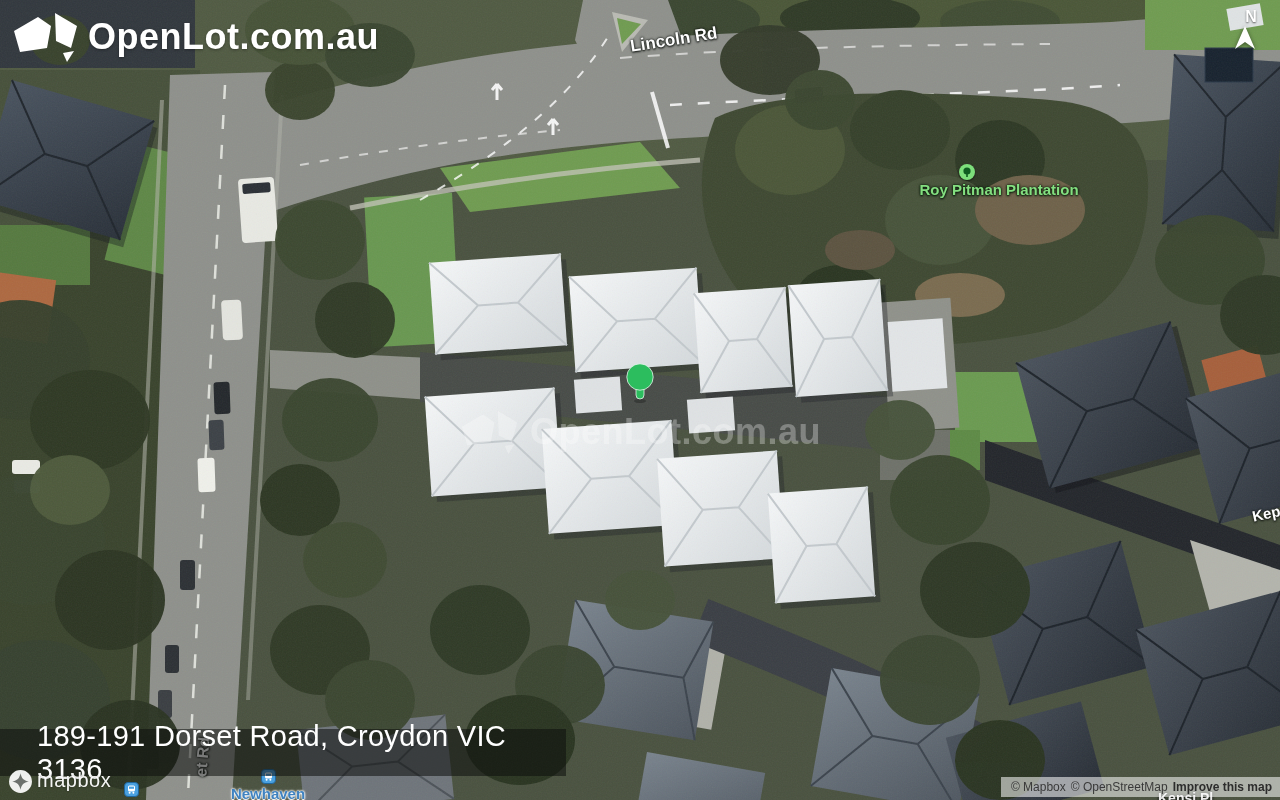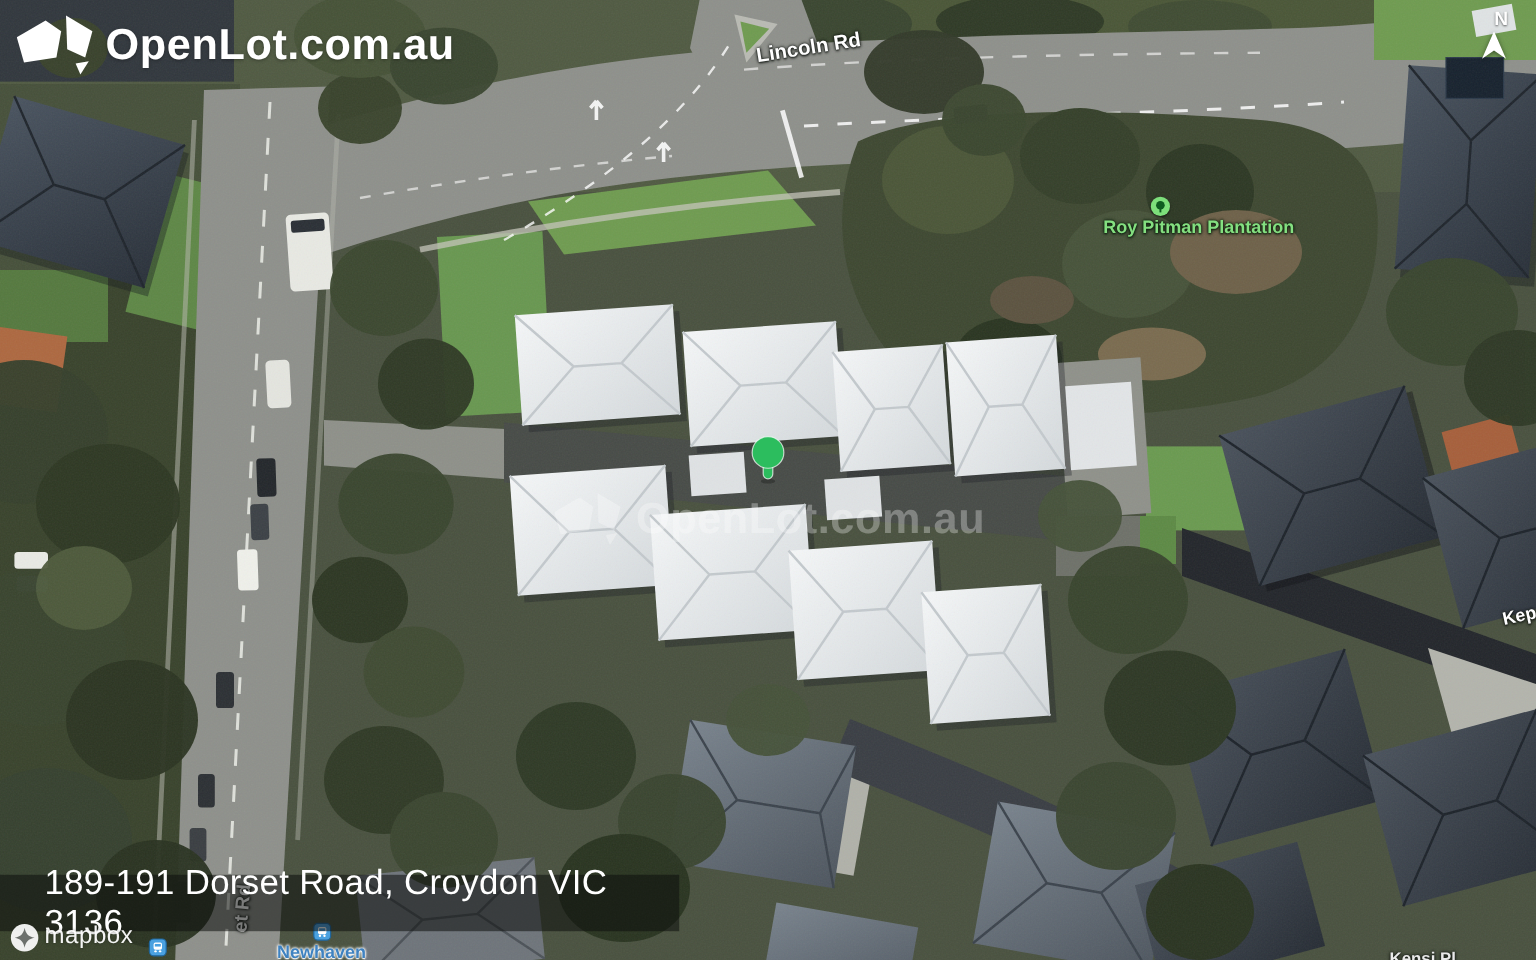--- a/index.html
+++ b/index.html
@@ -371,14 +371,19 @@
   </div>
 
   <div class="ov mblogo">
     <svg width="25" height="25" viewBox="0 0 24 24">
       <circle cx="12" cy="12" r="11" fill="rgba(255,255,255,.92)"></circle>
       <path d="M12,4 C13,9 15,11 20,12 C15,13 13,15 12,20 C11,15 9,13 4,12 C9,11 11,9 12,4 Z" fill="rgba(75,80,75,.8)"></path>
     </svg>
     <span class="mb-word">mapbox</span>
   </div>
 
+  <div class="ov attrib">
+    <a>© Mapbox</a>
+    <a>© OpenStreetMap</a>
+    <a class="improve">Improve this map</a>
+  </div>
 
 </div>
 
 </body></html>

